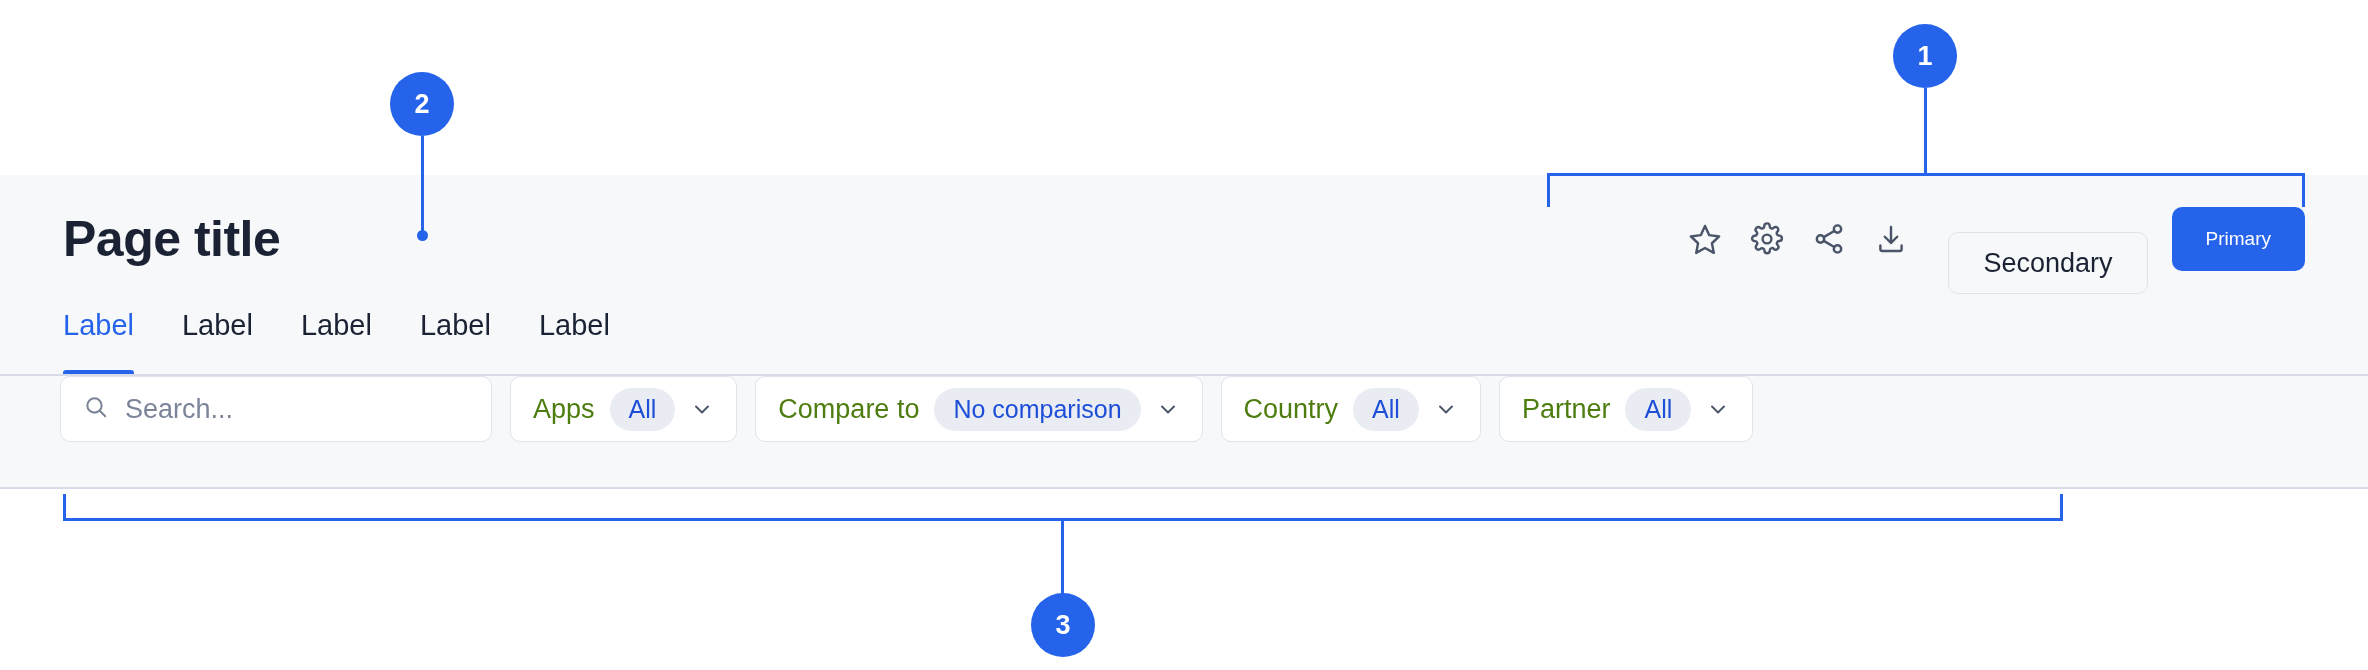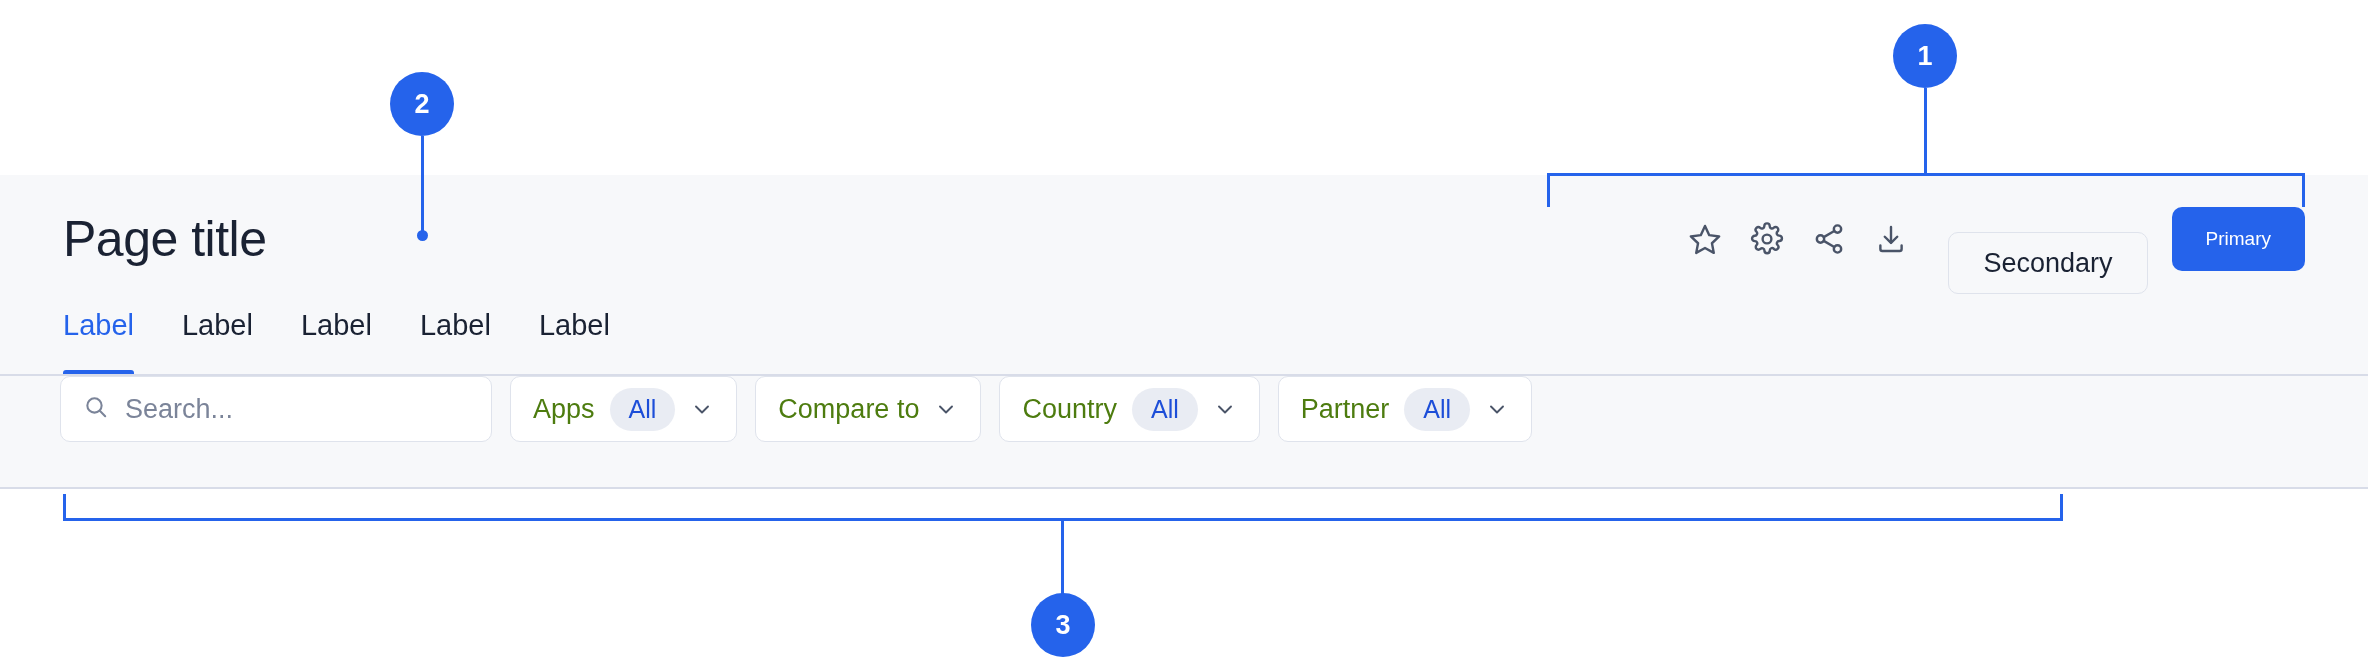--- a/index.html
+++ b/index.html
@@ -41,21 +41,21 @@
     height: 128px;
     display: flex;
     align-items: center;
     justify-content: space-between;
     padding: 0 63px;
     box-sizing: border-box;
   }
 
   .page-title {
     font-size: 50px;
-    font-weight: normal;
+    font-weight: bold;
     color: #1a2233;
     letter-spacing: -0.5px;
     line-height: 1;
     margin: 0;
     white-space: nowrap;
   }
 
   .header-actions {
     display: flex;
     align-items: center;
@@ -372,20 +372,21 @@
       <span class="chev">
         <svg width="24" height="24" viewBox="0 0 24 24" fill="none" stroke="currentColor" stroke-width="1.9" stroke-linecap="round" stroke-linejoin="round">
           <polyline points="6 9.5 12 15.5 18 9.5"></polyline>
         </svg>
       </span>
     </div>
 
 
     <div class="chip">
       <span class="chip-label">Compare to</span>
+      <span class="chip-value">No comparison</span>
       <span class="chev">
         <svg width="24" height="24" viewBox="0 0 24 24" fill="none" stroke="currentColor" stroke-width="1.9" stroke-linecap="round" stroke-linejoin="round">
           <polyline points="6 9.5 12 15.5 18 9.5"></polyline>
         </svg>
       </span>
     </div>
 
     <div class="chip">
       <span class="chip-label">Country</span>
       <span class="chip-value">All</span>

